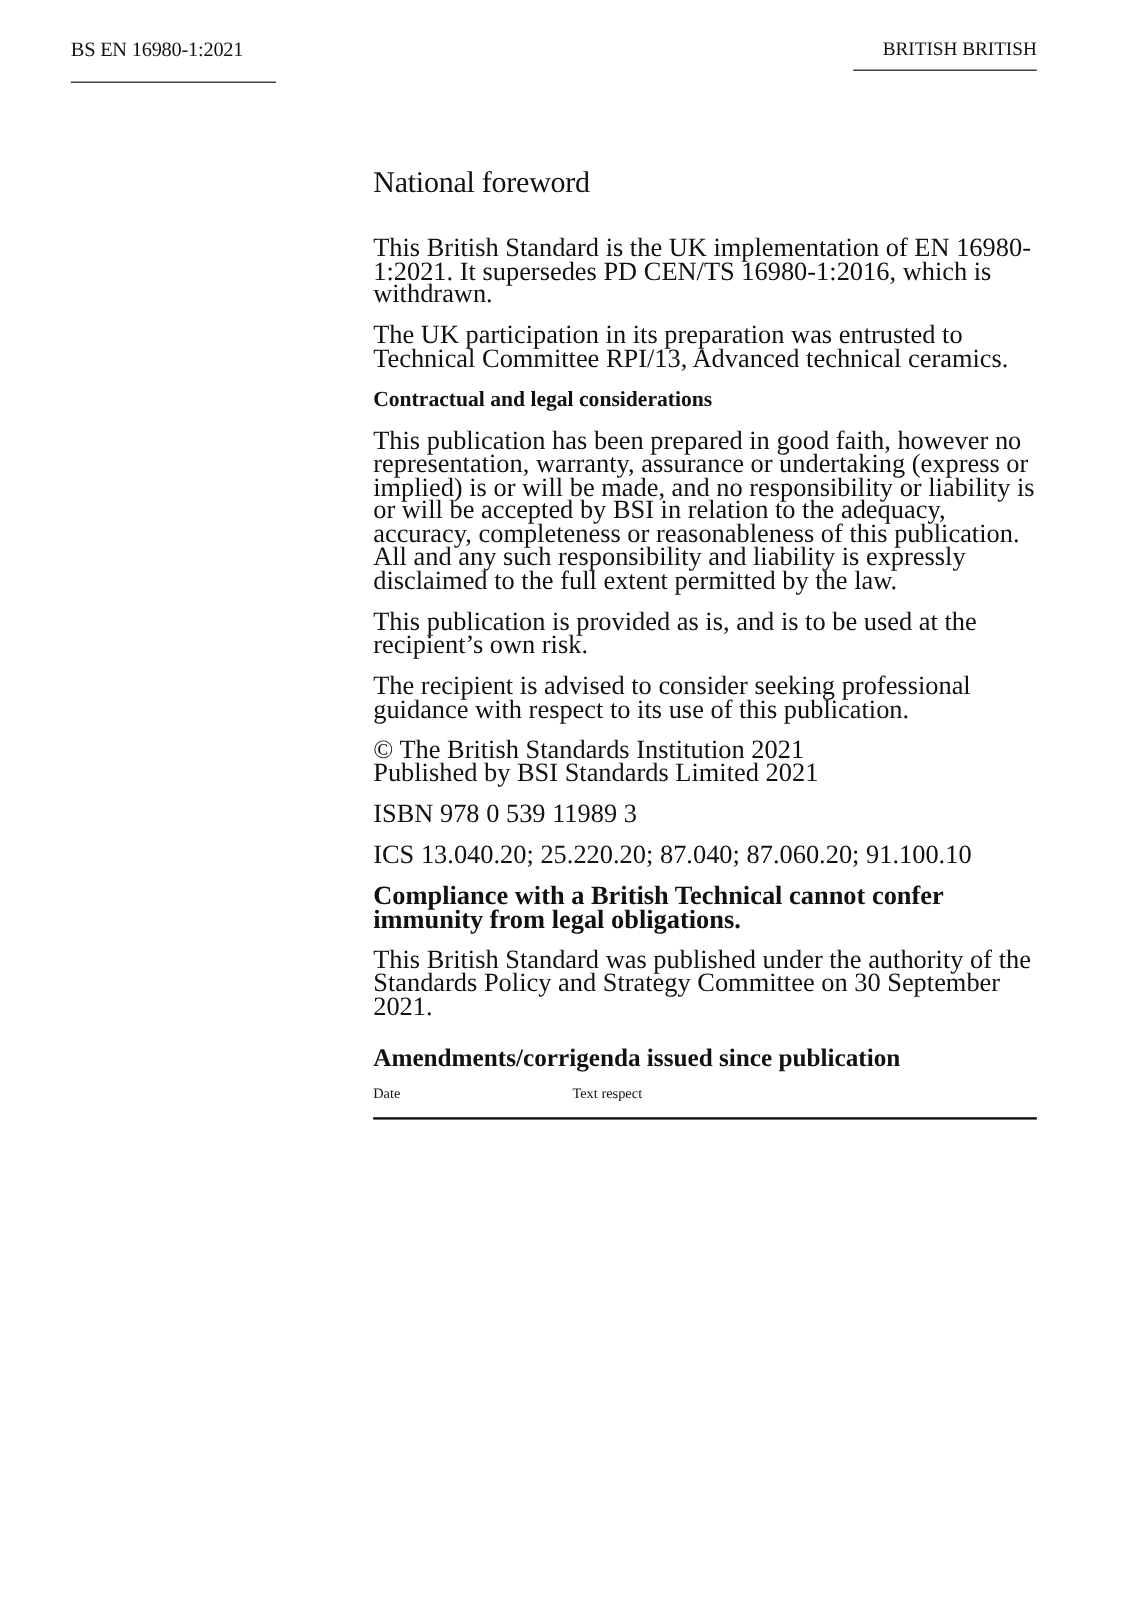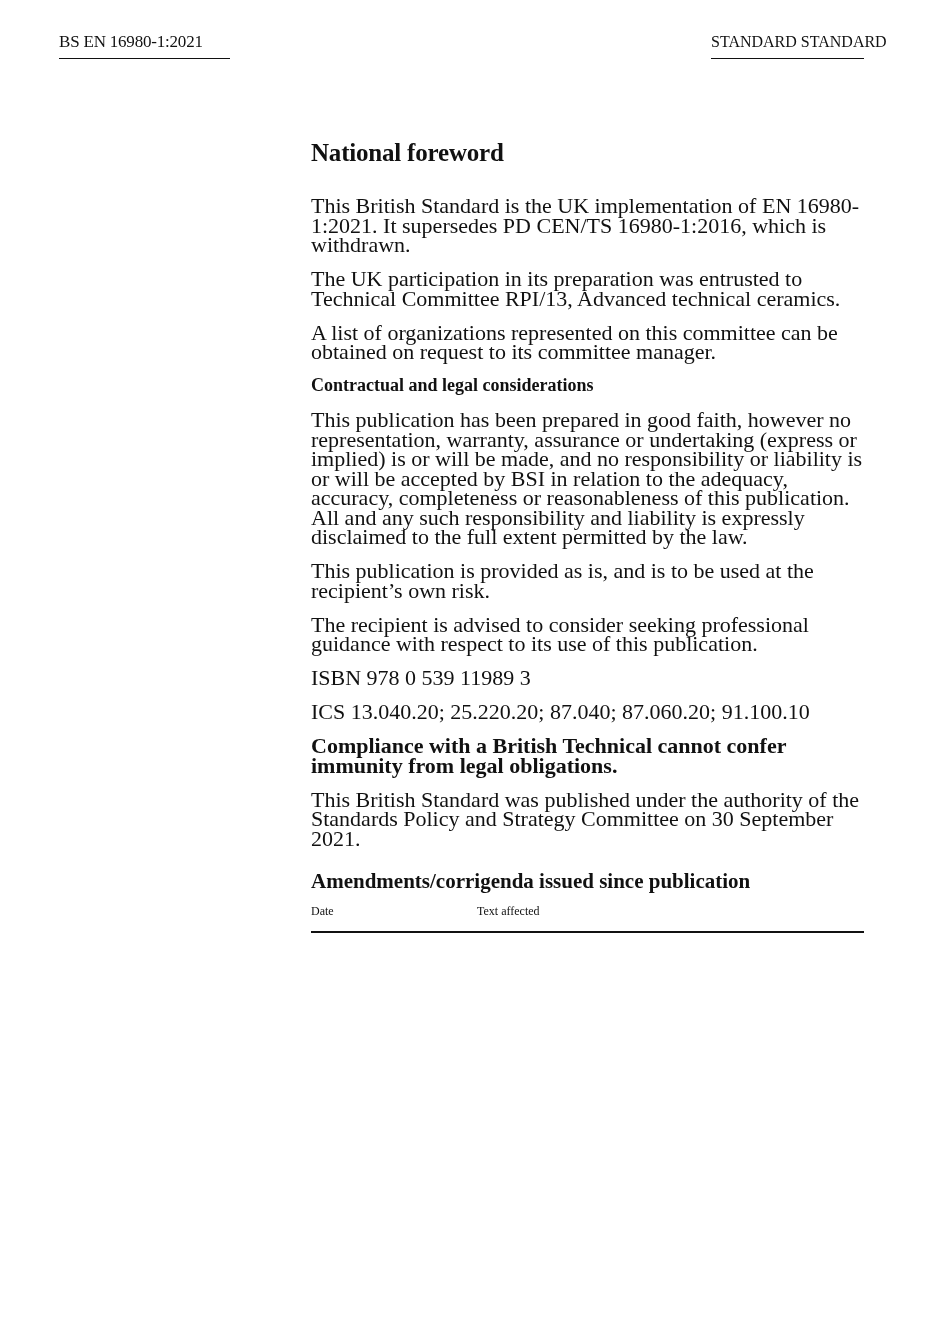--- a/index.html
+++ b/index.html
@@ -15,21 +15,21 @@
       font-family: "DejaVu Serif", "Liberation Serif", serif;
       color: #111111;
     }
     .page-header-left {
       position: absolute;
       left: 59px;
       top: 30px;
       font-size: 17px;
       line-height: 24px;
       letter-spacing: -0.2px;
-      padding-bottom: 4px;
+      padding-bottom: 14px;
       border-bottom: 1px solid #111;
       width: 171px;
       white-space: nowrap;
       font-family: "Liberation Serif", "DejaVu Serif", serif;
     }
     .page-header-right {
       position: absolute;
       right: 86px;
       top: 30px;
       font-size: 16px;
@@ -43,21 +43,21 @@
     }
     .content {
       position: absolute;
       left: 311px;
       top: 136px;
       width: 553px;
       font-family: "Liberation Serif", "DejaVu Serif", serif;
     }
     .title {
       font-size: 25px;
-      font-weight: bold;
+      font-weight: normal;
       line-height: 34px;
       margin: 0 0 26px 0;
       letter-spacing: -0.2px;
     }
     .para {
       font-size: 22px;
       line-height: 19.5px;
       margin: 0 0 14.5px 0;
     }
     .para.bold {
@@ -87,39 +87,42 @@
       width: 166px;
     }
     .amend-col-text {
       flex: 1;
     }
   </style>
 </head>
 <body>
 
 <div class="page-header-left">BS EN 16980-1:2021</div>
-<div class="page-header-right">STANDARD STANDARD</div>
+<div class="page-header-right">BRITISH BRITISH</div>
 
 <div class="content">
   <h1 class="title">National foreword</h1>
 
   <p class="para">This British Standard is the UK implementation of EN 16980-1:2021. It supersedes PD CEN/TS 16980-1:2016, which is withdrawn.</p>
   <p class="para">The UK participation in its preparation was entrusted to Technical Committee RPI/13, Advanced technical ceramics.</p>
-  <p class="para">A list of organizations represented on this committee can be obtained on request to its committee manager.</p>
 
   <p class="heading">Contractual and legal considerations</p>
   <p class="para">This publication has been prepared in good faith, however no representation, warranty, assurance or undertaking (express or implied) is or will be made, and no responsibility or liability is or will be accepted by BSI in relation to the adequacy, accuracy, completeness or reasonableness of this publication. All and any such responsibility and liability is expressly disclaimed to the full extent permitted by the law.</p>
   <p class="para">This publication is provided as is, and is to be used at the recipient’s own risk.</p>
   <p class="para">The recipient is advised to consider seeking professional guidance with respect to its use of this publication.</p>
 
+  <p class="para">
+    <span>© The British Standards Institution 2021</span><br>
+    <span>Published by BSI Standards Limited 2021</span>
+  </p>
 
   <p class="para">ISBN 978 0 539 11989 3</p>
   <p class="para">ICS 13.040.20; 25.220.20; 87.040; 87.060.20; 91.100.10</p>
 
   <p class="para bold">Compliance with a British Technical cannot confer immunity from legal obligations.</p>
   <p class="para">This British Standard was published under the authority of the Standards Policy and Strategy Committee on 30 September 2021.</p>
 
   <p class="amend-heading">Amendments/corrigenda issued since publication</p>
   <div class="amend-table">
     <span class="amend-col-date">Date</span>
-    <span class="amend-col-text">Text affected</span>
+    <span class="amend-col-text">Text respect</span>
   </div>
 </div>
 
 </body></html>

